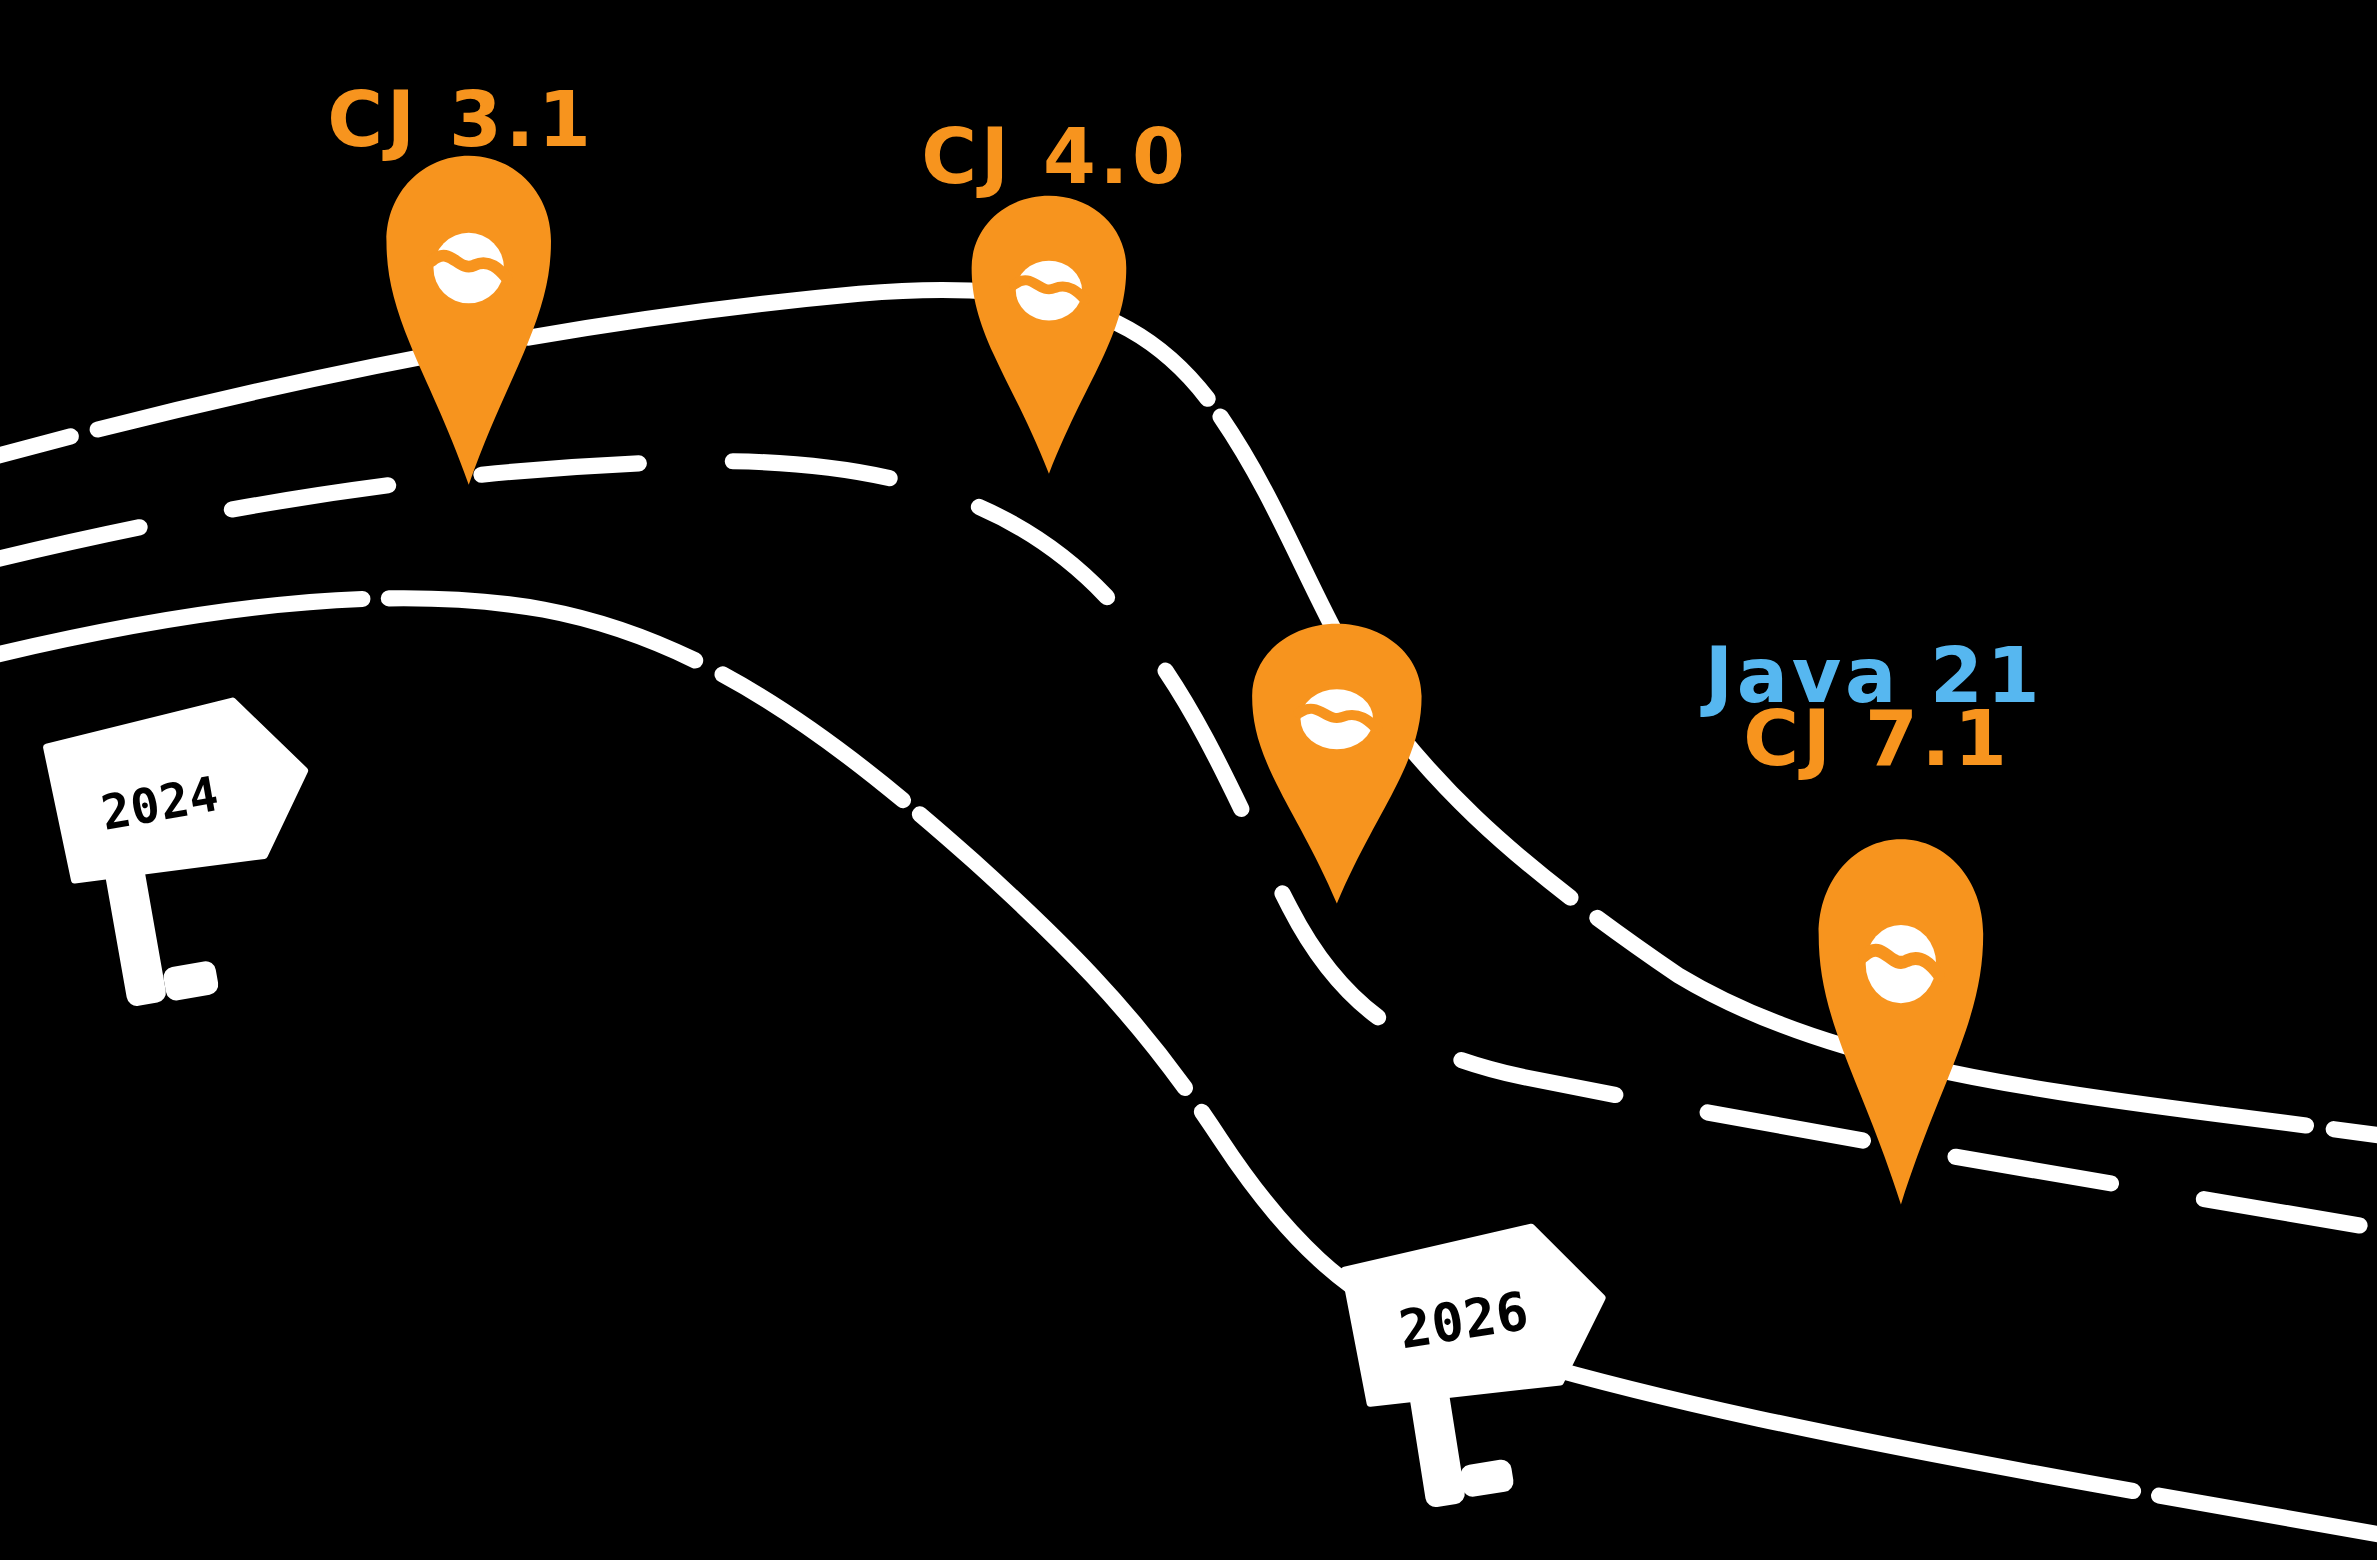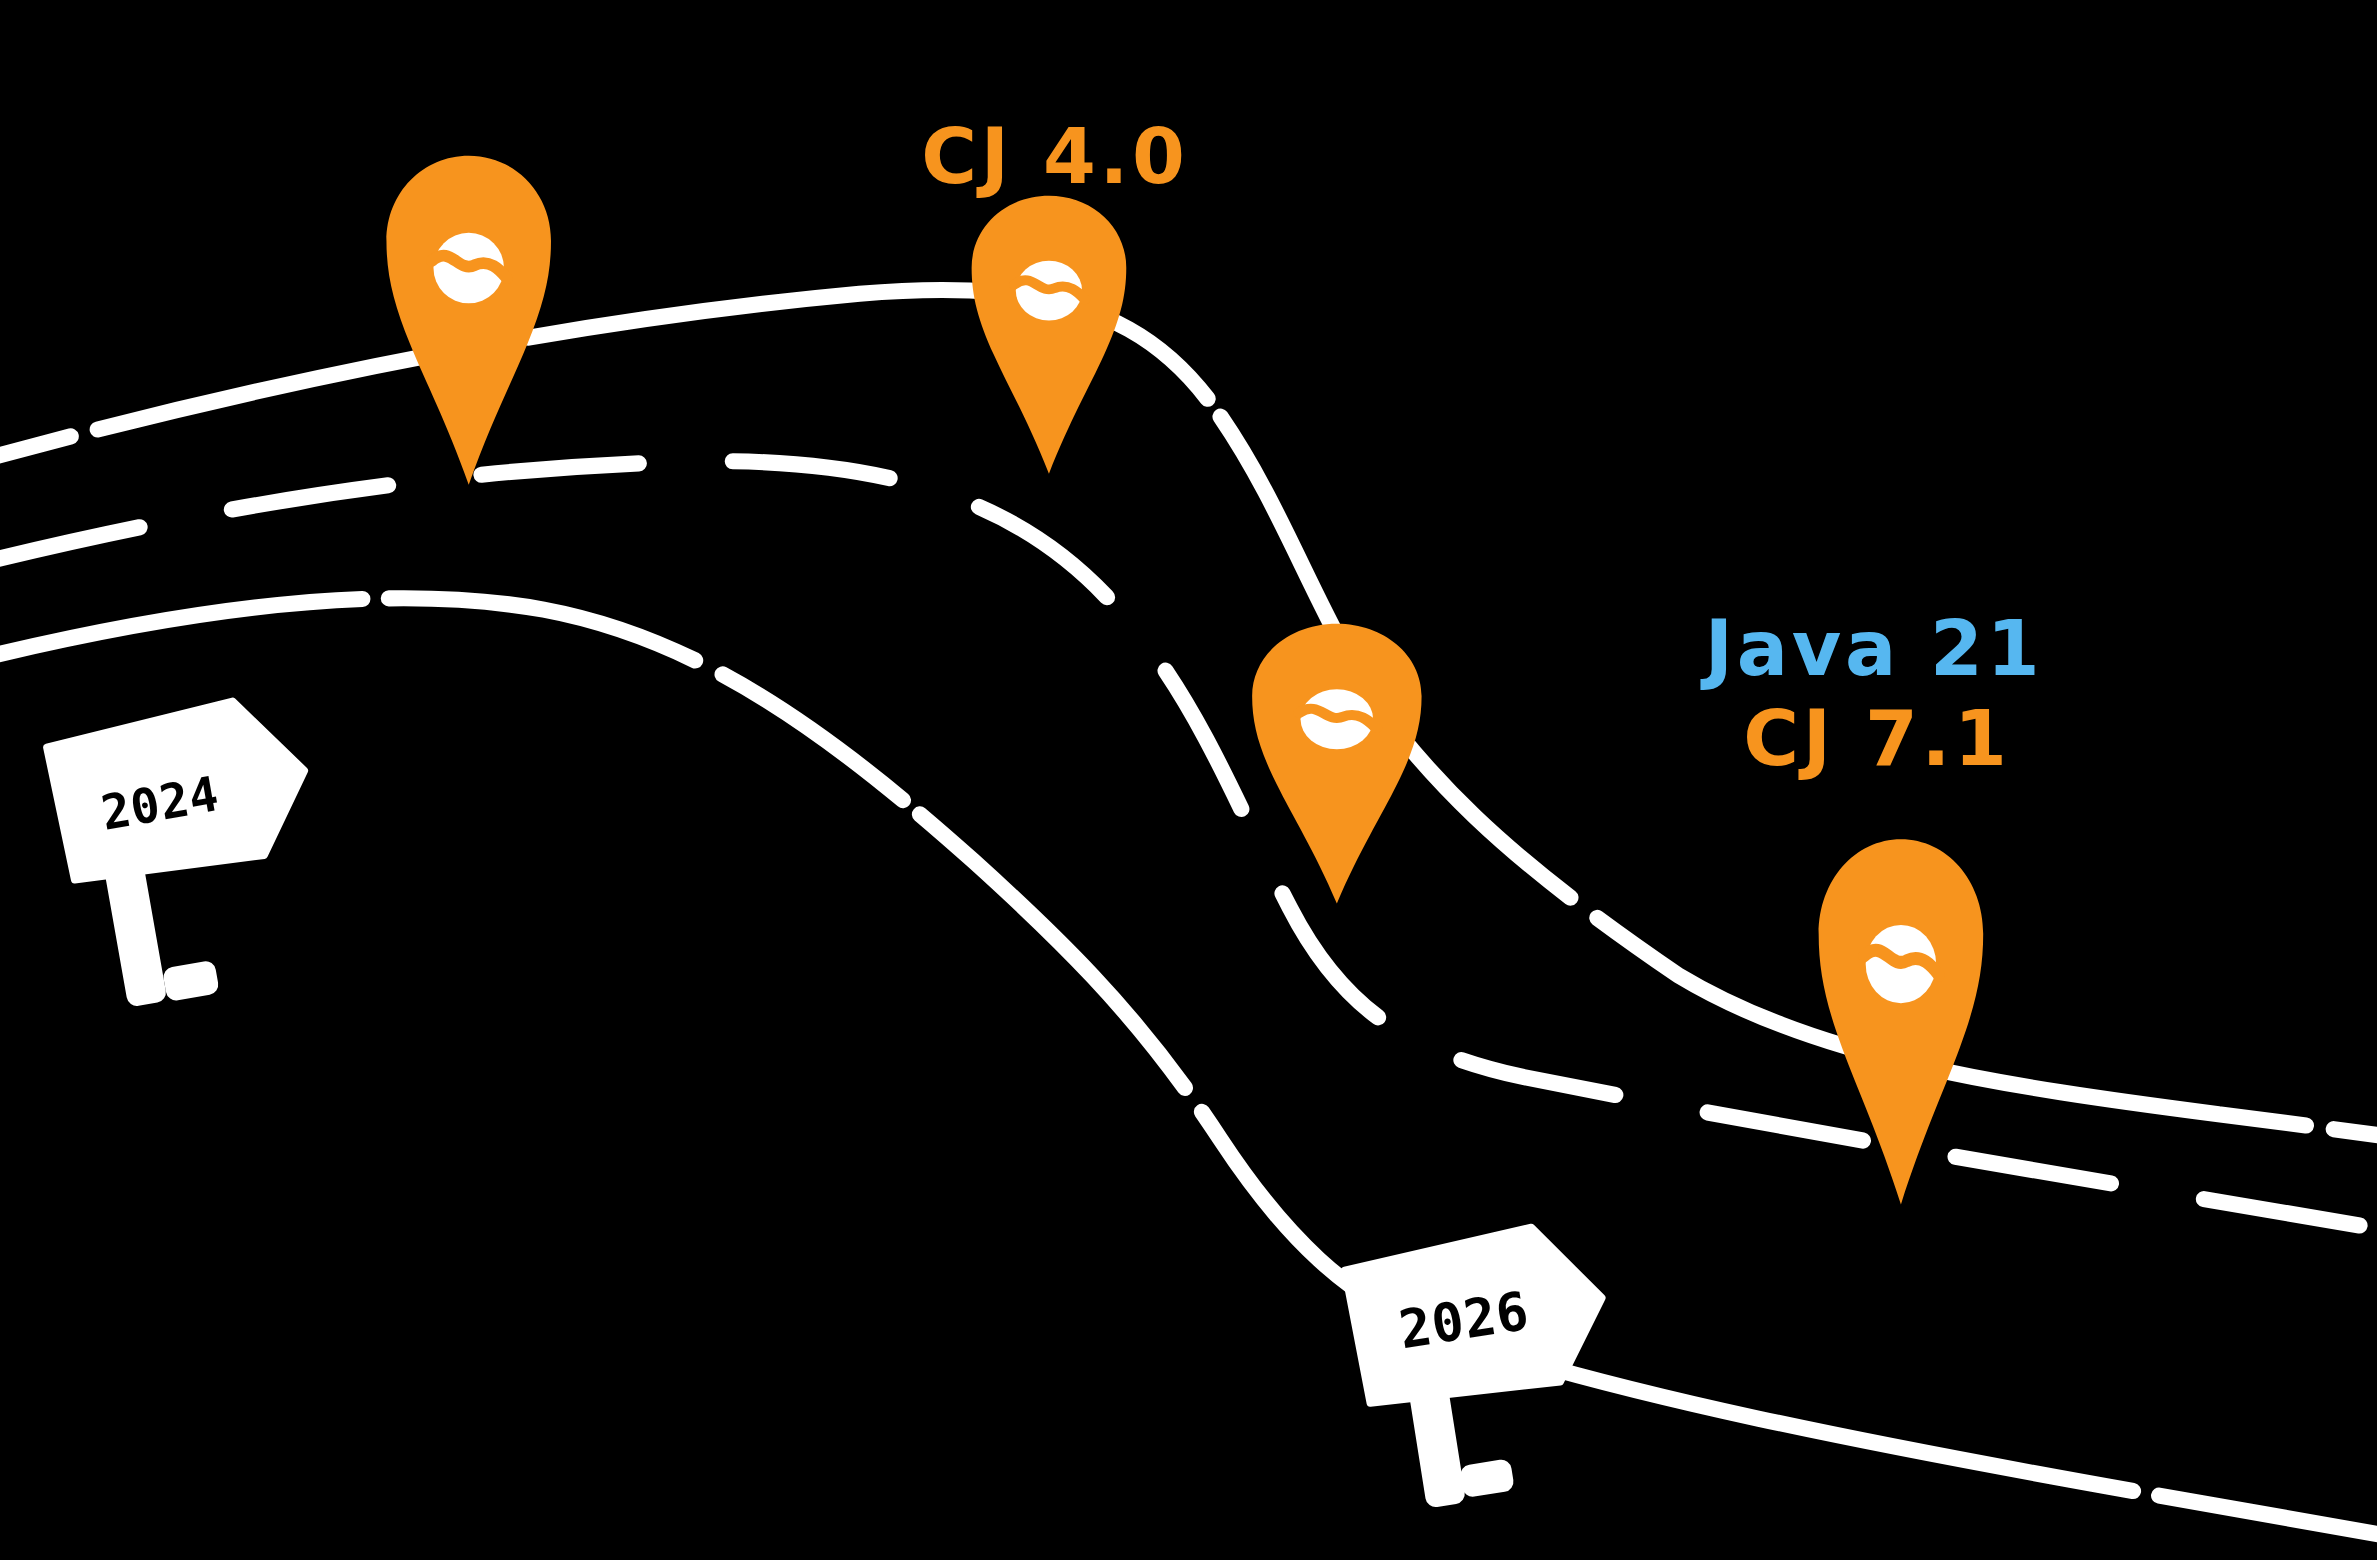--- a/index.html
+++ b/index.html
@@ -76,24 +76,25 @@
       <use href="#pin-shape" transform="translate(1428,645) scale(0.94,0.845)"></use>
     </g>
     <g>
       <use href="#pin-shape" transform="translate(1820,1230) scale(1.03,0.85)"></use>
     </g>
     <g>
       <use href="#pin-shape" transform="translate(2588,1640) scale(1,1.11)"></use>
     </g>
   </svg>
 
+  <div class="label orange" style="left:461px;top:82px">CJ 3.1</div>
 
   <div class="label orange" style="left:1055px;top:119px">CJ 4.0</div>
 
 
-  <div class="label blue" style="left:1874px;top:611px">Java 21</div>
+  <div class="label blue" style="left:1874px;top:638px">Java 21</div>
   <div class="label orange" style="left:1877px;top:701px">CJ 7.1</div>
 
   <div class="sign-year left">2024</div>
   <div class="sign-year right">2026</div>
 
 </div>
 
 
 </body></html>

